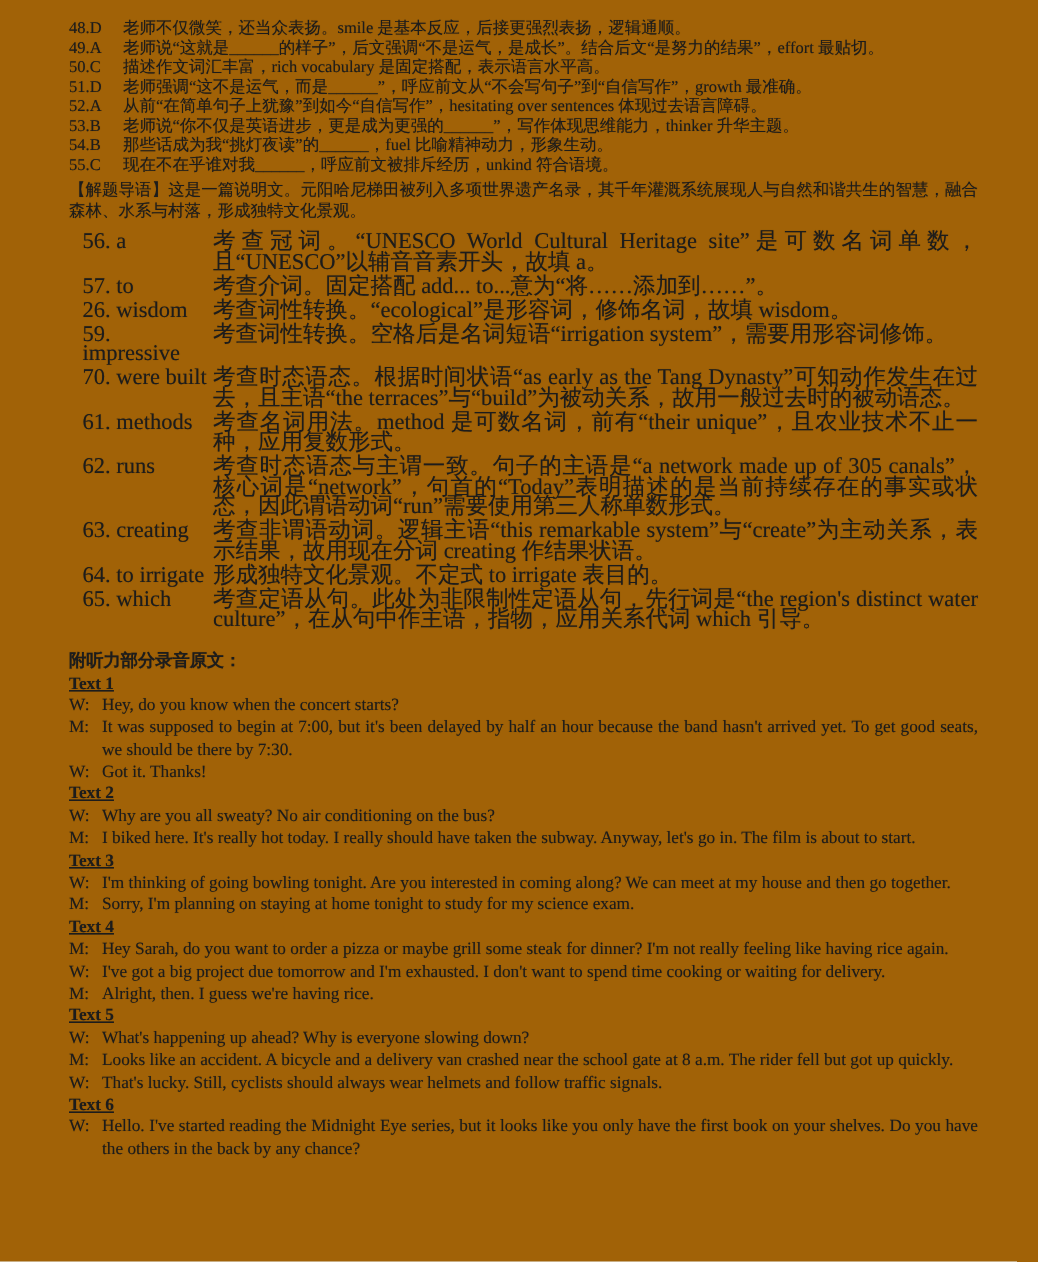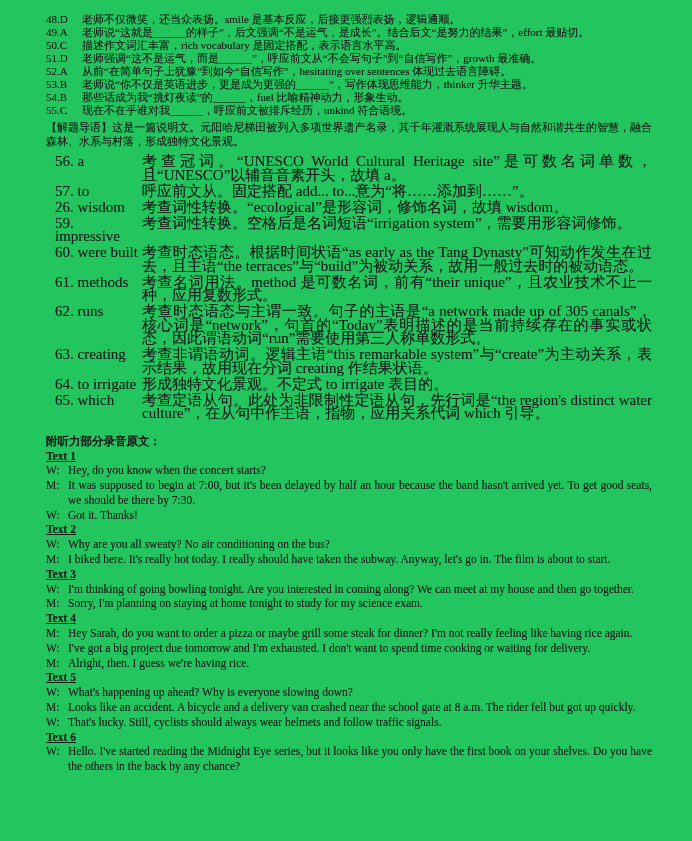--- a/index.html
+++ b/index.html
@@ -1,21 +1,21 @@
 <!DOCTYPE html>
 <html><head>
 <meta charset="utf-8">
 <style>
   html,body{margin:0;padding:0;background:#e9e9e7;}
   .page{
     position:relative;
     width:692px;
     height:841px;
     margin:0 auto;
-    background:#22c55e;
+    background:#a16207;
     box-sizing:border-box;
     padding:13px 40px 10px 46px;
     overflow:hidden;
     font-family:"Liberation Serif","DejaVu Serif",serif;
     color:#1c1c1c;
     text-shadow:0 0 0.5px rgba(20,20,20,0.45);
   }
   
   .ans{display:flex;font-size:11px;line-height:13px;}
   .ans .num{flex:0 0 36px;}
@@ -72,32 +72,32 @@
       </div>
     </div>
   <p class="guide">【解题导语】这是一篇说明文。元阳哈尼梯田被列入多项世界遗产名录，其千年灌溉系统展现人与自然和谐共生的智慧，融合森林、水系与村落，形成独特文化景观。</p>
   <div id="items">
       <div class="item">
         <span class="inum">56. a</span>
         <span class="itxt">考查冠词。“UNESCO World Cultural Heritage site”是可数名词单数，且“UNESCO”以辅音音素开头，故填 a。</span>
       </div>
       <div class="item">
         <span class="inum">57. to</span>
-        <span class="itxt">呼应前文从。固定搭配 add... to...意为“将……添加到……”。</span>
+        <span class="itxt">考查介词。固定搭配 add... to...意为“将……添加到……”。</span>
       </div>
       <div class="item">
         <span class="inum">26. wisdom</span>
         <span class="itxt">考查词性转换。“ecological”是形容词，修饰名词，故填 wisdom。</span>
       </div>
       <div class="item">
         <span class="inum">59. impressive</span>
         <span class="itxt">考查词性转换。空格后是名词短语“irrigation system”，需要用形容词修饰。</span>
       </div>
       <div class="item">
-        <span class="inum">60. were built</span>
+        <span class="inum">70. were built</span>
         <span class="itxt">考查时态语态。根据时间状语“as early as the Tang Dynasty”可知动作发生在过去，且主语“the terraces”与“build”为被动关系，故用一般过去时的被动语态。</span>
       </div>
       <div class="item">
         <span class="inum">61. methods</span>
         <span class="itxt">考查名词用法。method 是可数名词，前有“their unique”，且农业技术不止一种，应用复数形式。</span>
       </div>
       <div class="item">
         <span class="inum">62. runs</span>
         <span class="itxt">考查时态语态与主谓一致。句子的主语是“a network made up of 305 canals”，核心词是“network”，句首的“Today”表明描述的是当前持续存在的事实或状态，因此谓语动词“run”需要使用第三人称单数形式。</span>
       </div>

